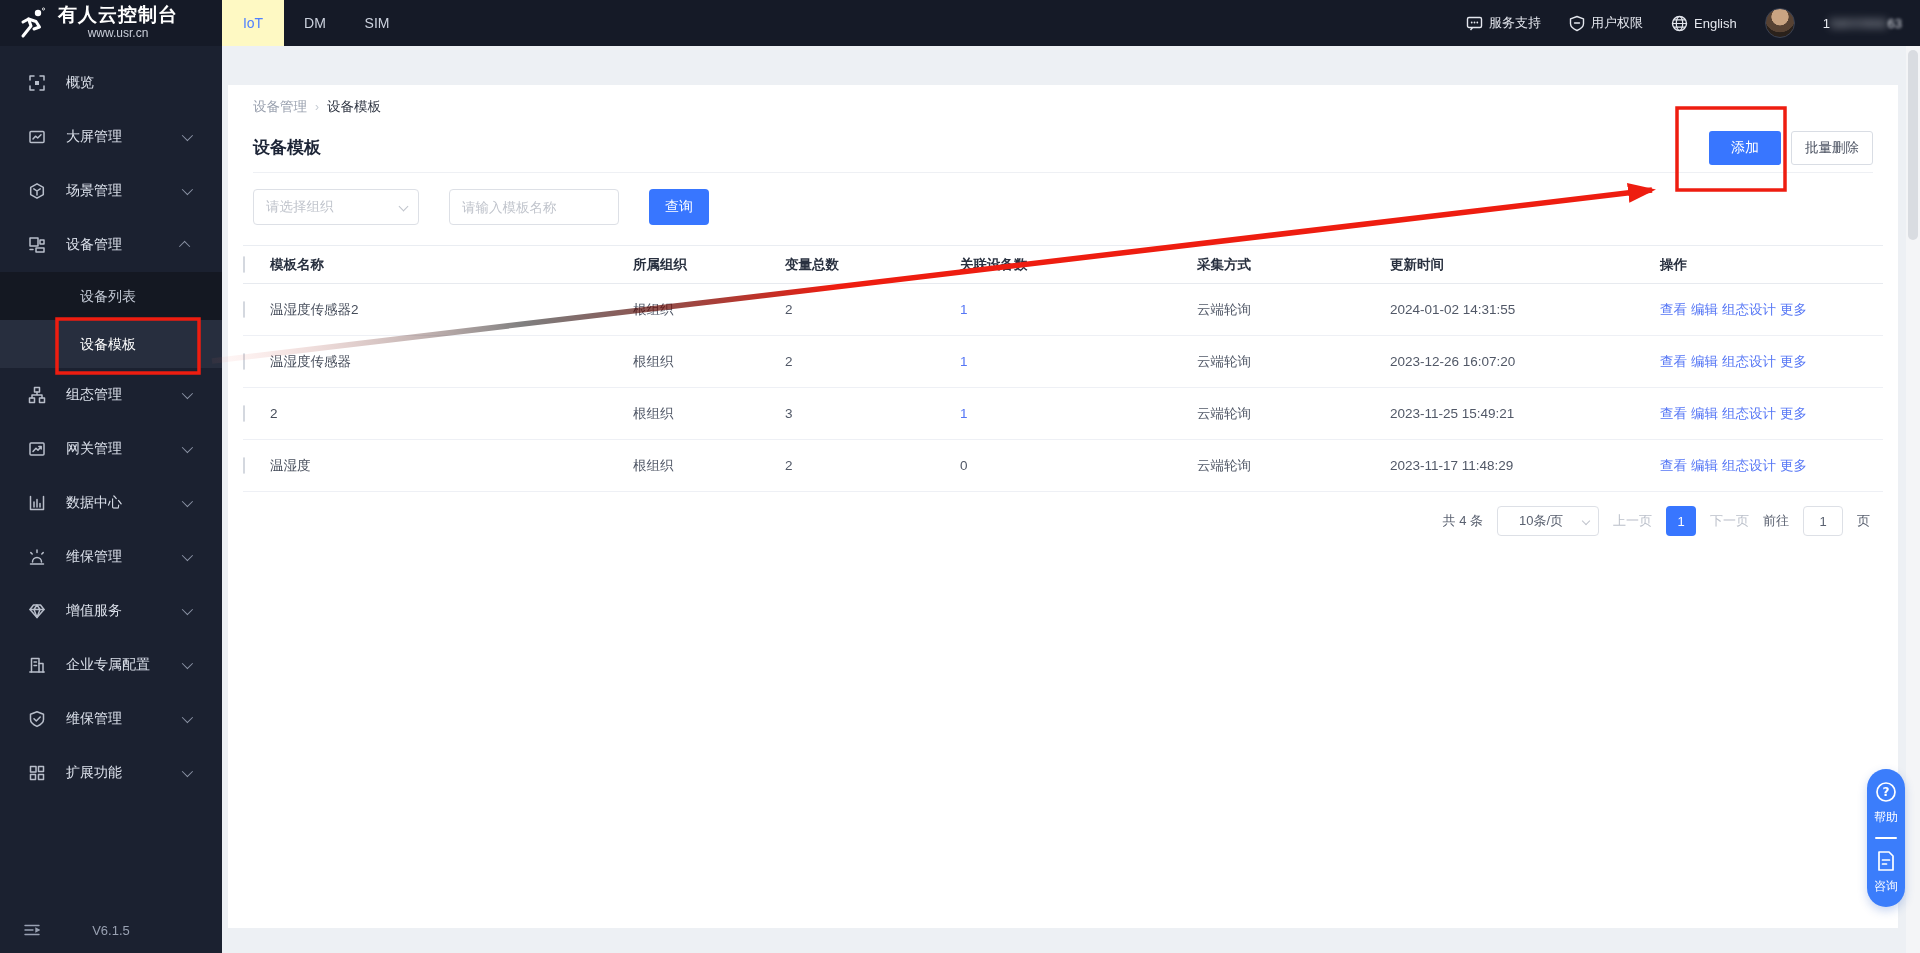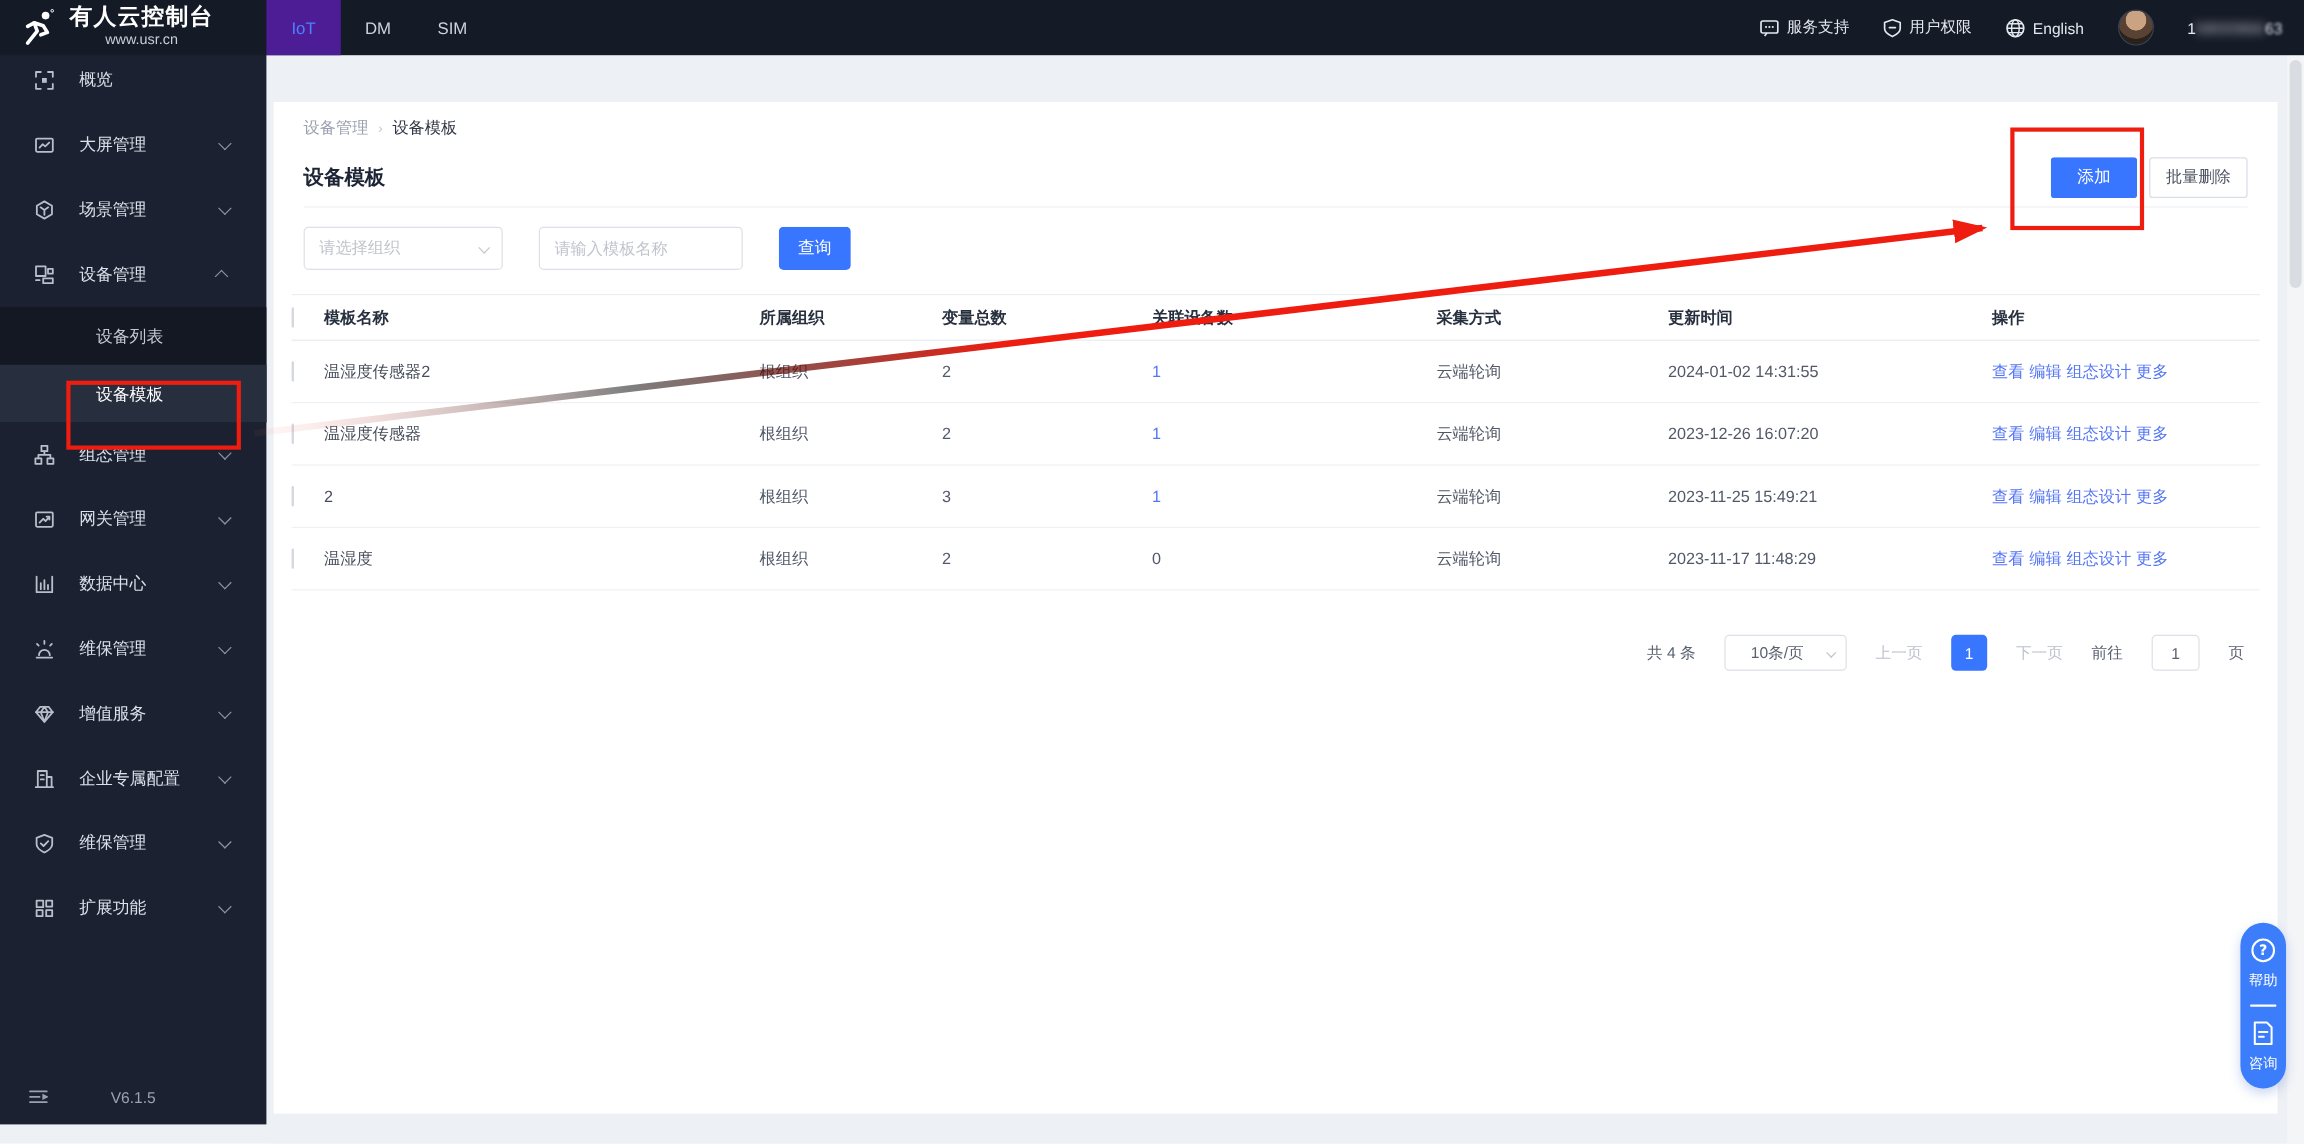--- a/index.html
+++ b/index.html
@@ -9,31 +9,31 @@
 
   
   .topbar { position:absolute; top:0; left:0; width:1920px; height:46px; background:#151a27; display:flex; align-items:stretch; z-index:10; }
   .brand { width:222px; display:flex; align-items:center; padding-left:16px; gap:8px; }
   .brand-logo { width:34px; height:34px; flex:0 0 auto; }
   .brand-text { display:flex; flex-direction:column; align-items:center; line-height:1.1; }
   .brand-title { color:#fff; font-size:19px; font-weight:bold; letter-spacing:1px; white-space:nowrap; }
   .brand-sub { color:#c9ced9; font-size:12px; margin-top:1px; }
   .top-tabs { display:flex; align-items:stretch; }
   .top-tab { width:62px; display:flex; align-items:center; justify-content:center; font-size:14px; color:#ccd2de; cursor:pointer; }
-  .top-tab.active { background:#4c1d95; color:#4f80ff; }
+  .top-tab.active { background:#fef9c3; color:#4f80ff; }
   .top-right { margin-left:auto; display:flex; align-items:center; gap:28px; padding-right:18px; }
   .top-link { display:flex; align-items:center; gap:6px; color:#e4e7ee; font-size:13px; cursor:pointer; white-space:nowrap; }
   .top-link svg { display:block; }
   .avatar { width:30px; height:30px; border-radius:50%; background:radial-gradient(circle at 50% 28%, #caa482 0 34%, #574233 36% 62%, #2a211b 64% 100%); border:1px solid #3a4152; }
   .user-name { color:#e8ebf1; font-size:13px; display:flex; align-items:center; }
   .blur-redact { filter:blur(4px); opacity:.85; letter-spacing:1px; }
   .blur-light { filter:blur(1.5px); opacity:.9; }
 
   
-  .sidebar { position:absolute; top:30px; left:0; width:222px; height:907px; background:#1b2130; z-index:5; }
+  .sidebar { position:absolute; top:46px; left:0; width:222px; height:907px; background:#1b2130; z-index:5; }
   .side-nav { padding-top:10px; }
   .side-item { height:54px; display:flex; align-items:center; padding:0 18px 0 28px; color:#dbe0ea; font-size:14px; cursor:pointer; position:relative; }
   .side-icon { width:18px; height:18px; margin-right:20px; flex:0 0 auto; opacity:.9; }
   .side-icon svg { display:block; width:18px; height:18px; }
   .side-label { flex:1; white-space:nowrap; }
   .chev { width:8px; height:8px; border-right:1.5px solid #8b93a5; border-bottom:1.5px solid #8b93a5; transform:rotate(45deg) translateY(-2px); margin-right:14px; }
   .chev.up { transform:rotate(-135deg) translateY(-2px); }
   .submenu { background:#141822; }
   .sub-item { height:48px; line-height:48px; padding-left:80px; font-size:14px; color:#c3c9d5; cursor:pointer; }
   .sub-item.active { background:#272e3e; color:#ffffff; }
@@ -70,21 +70,21 @@
   .table { margin-top:20px; margin-left:-10px; margin-right:-10px; border-top:1px solid #eaedf2; }
   .t-row { display:grid; grid-template-columns:27px 363px 152px 175px 237px 193px 270px 1fr; align-items:center; }
   .t-head { height:38px; border-bottom:1px solid #e7eaef; font-weight:bold; color:#28303f; font-size:13.5px; }
   .t-body-row { height:52px; border-bottom:1px solid #eef0f5; font-size:13.5px; color:#515867; }
   .cell-name { color:#454c5a; }
   .checkbox { width:16px; height:16px; border:1px solid #d4d8df; border-radius:3px; background:#fff; cursor:pointer; }
   .link { color:#5576f5; cursor:pointer; text-decoration:none; }
   .ops { display:flex; gap:4px; font-size:13.5px; white-space:nowrap; }
 
   
-  .pagination { margin-top:37px; display:flex; justify-content:flex-end; align-items:center; gap:24px; font-size:13px; color:#5a6170; padding-right:3px; }
+  .pagination { margin-top:14px; display:flex; justify-content:flex-end; align-items:center; gap:14px; font-size:13px; color:#5a6170; padding-right:3px; }
   .page-size { position:relative; width:102px; height:30px; border:1px solid #dde0e6; border-radius:4px; display:flex; align-items:center; justify-content:center; color:#5a6170; cursor:pointer; padding-right:14px; }
   .page-size .chev-sm { position:absolute; right:9px; top:11px; width:6px; height:6px; border-right:1.3px solid #c0c4cc; border-bottom:1.3px solid #c0c4cc; transform:rotate(45deg); }
   .page-nav { color:#bcc1cb; cursor:default; }
   .page-current { width:30px; height:30px; background:#3876ff; color:#fff; border-radius:4px; display:flex; align-items:center; justify-content:center; font-size:13px; cursor:pointer; }
   .goto-input { width:40px; height:30px; border:1px solid #dde0e6; border-radius:4px; text-align:center; font-size:13px; color:#5a6170; outline:none; font-family:inherit; }
 
   
   .fake-scrollbar { position:absolute; right:0; top:46px; width:14px; height:907px; background:#f4f5f7; z-index:8; }
   .fake-scrollbar .thumb { position:absolute; top:4px; left:2px; width:10px; height:190px; background:#d9dce1; border-radius:5px; }
 

